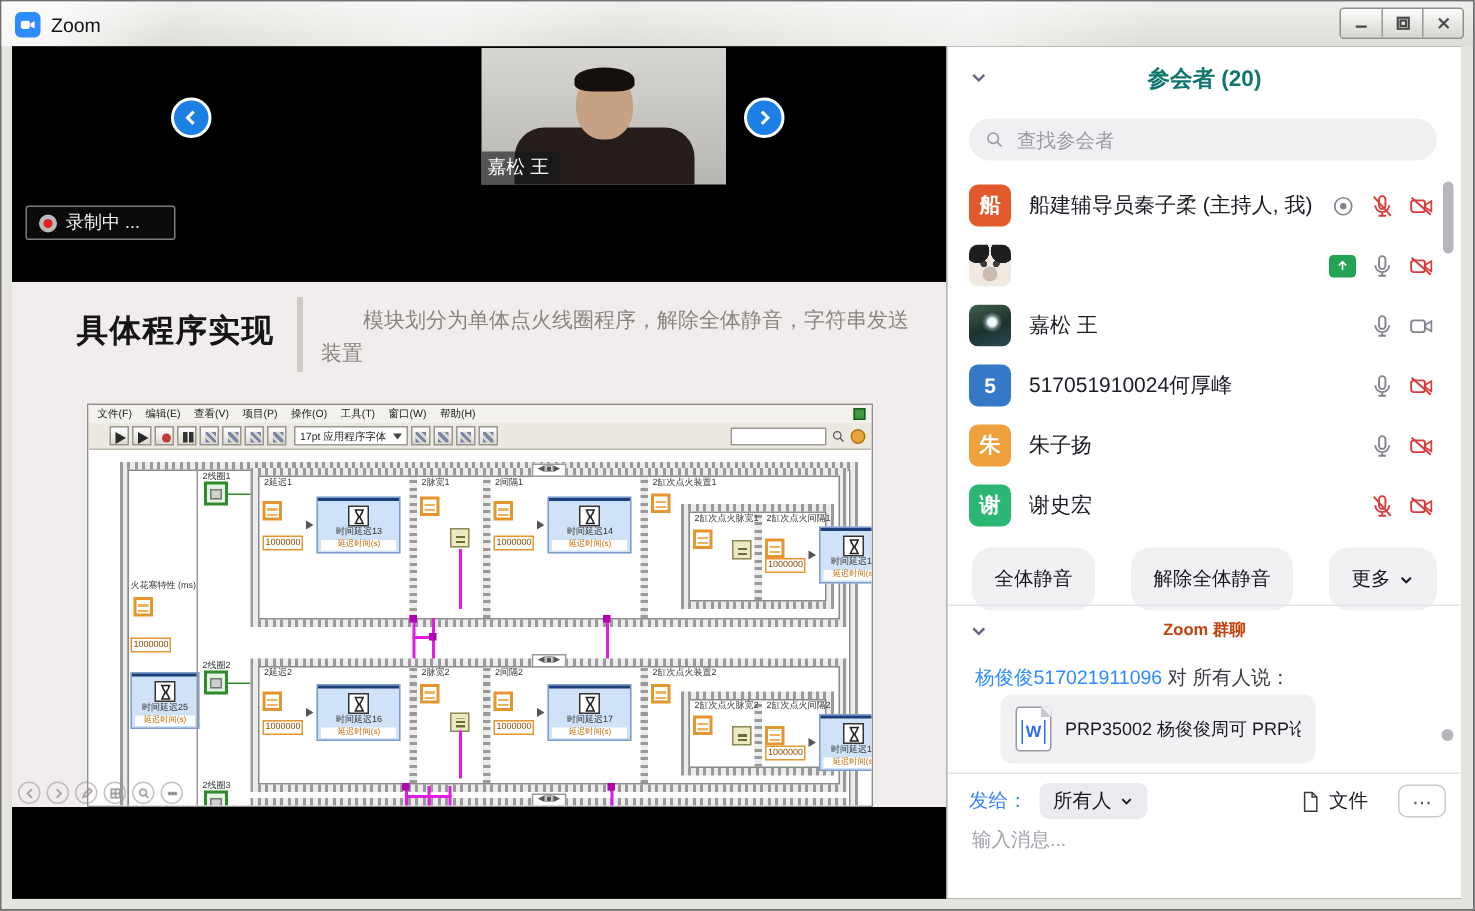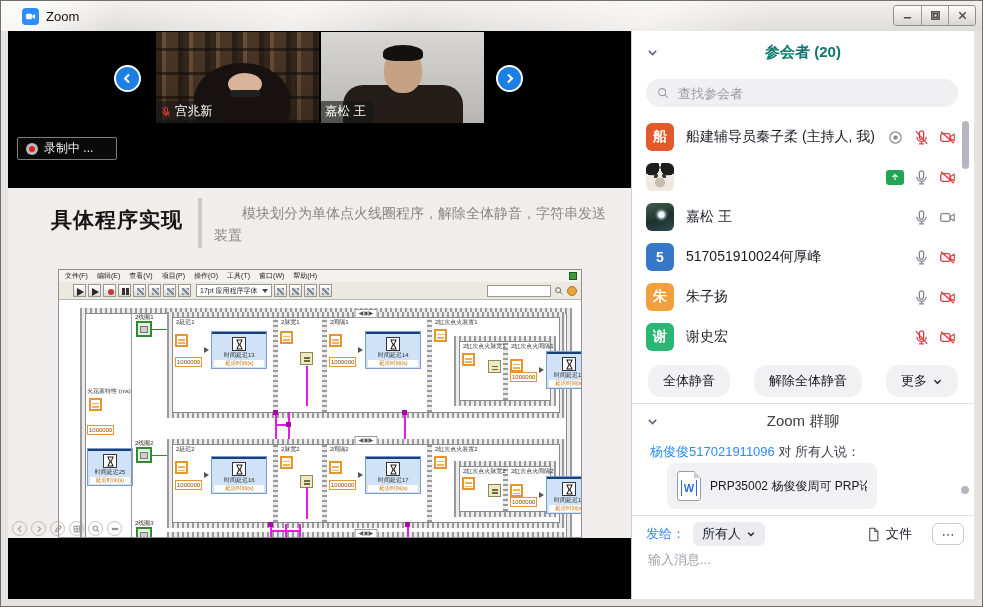--- a/index.html
+++ b/index.html
@@ -3,21 +3,21 @@
 <meta charset="utf-8">
 <style>
   html,body{margin:0;padding:0;background:#9a9a9a;}
   *{box-sizing:border-box;}
   .stage{position:relative;width:983px;height:607px;overflow:hidden;
     font-family:"Liberation Sans","DejaVu Sans",sans-serif;
     background:#e6e4e0;border:1px solid #6f6f6f;}
   
   .titlebar{position:absolute;left:0;top:0;right:0;height:30px;
     background:linear-gradient(105deg,rgba(255,255,255,.75) 4%,rgba(255,255,255,0) 12%,rgba(255,255,255,.5) 30%,rgba(255,255,255,0) 42%,rgba(255,255,255,.55) 66%,rgba(255,255,255,0) 78%),linear-gradient(180deg,#f1f0ee,#dfddd8);
-    display:flex;align-items:center;padding-left:12px;}
+    display:flex;align-items:center;}
   .appicon{width:17px;height:17px;border-radius:4px;background:#2D8CFF;margin:0 7px 0 9px;position:relative;flex:0 0 auto;}
   .appicon svg{position:absolute;inset:3px;}
   .apptitle{font-size:13px;color:#111;}
   .winbtns{position:absolute;right:6px;top:4px;display:flex;border:1px solid #8f8f8f;border-radius:3px;overflow:hidden;background:#dcdad5;}
   .winbtn{width:27px;height:19px;background:linear-gradient(#fdfdfc,#d7d5d0);border-left:1px solid #9a9a9a;display:flex;align-items:center;justify-content:center;}
   .winbtn:first-child{border-left:none;}
   .winbtn svg{width:11px;height:11px;stroke:#4a4a4a;fill:none;stroke-width:1.6;}
   
   .content{position:absolute;left:7px;right:8px;top:30px;bottom:7px;display:flex;background:#000;}
   .main{position:relative;width:623px;flex:0 0 auto;background:#000;overflow:hidden;}
@@ -119,24 +119,24 @@
   .av-photo{background:
       radial-gradient(circle at 55% 42%,#eef8ff 0 12%,rgba(230,245,255,.35) 20%,transparent 30%),
       linear-gradient(160deg,#41604d,#1d322e 55%,#2a4a52);}
   .pname{margin-left:12px;font-size:14px;color:#1a1a24;white-space:nowrap;overflow:hidden;}
   .picons{position:absolute;right:18px;display:flex;align-items:center;gap:9px;}
   .picons svg{width:17px;height:17px;}
   .ic-gray{color:#84848e;} .ic-red{color:#d93b3b;}
   .badge-up{width:18px;height:15px;border-radius:3px;background:#23A455;display:flex;align-items:center;justify-content:center;}
   .badge-up svg{width:10px;height:10px;stroke:#fff;stroke-width:2.6;fill:none;}
   .pbtnrow{position:absolute;left:0;right:0;top:334px;display:flex;justify-content:center;gap:24px;}
-  .pillbtn{height:32px;border-radius:13px;background:#f1f1f4;border:none;color:#17171f;font-size:13px;padding:0 15px;display:flex;align-items:center;gap:5px;font-family:inherit;}
+  .pillbtn{height:42px;border-radius:13px;background:#f1f1f4;border:none;color:#17171f;font-size:13px;padding:0 15px;display:flex;align-items:center;gap:5px;font-family:inherit;}
   .pillbtn svg{width:11px;height:11px;stroke:#17171f;stroke-width:2;fill:none;}
   .pdivider{position:absolute;left:0;right:0;height:1px;background:#e3e3e7;}
-  .chat-header{position:absolute;left:0;right:0;top:381px;text-align:center;font-size:15px;font-weight:normal;color:#404040;}
+  .chat-header{position:absolute;left:0;right:0;top:381px;text-align:center;font-size:11px;font-weight:bold;color:#c2410c;}
   .chatline{position:absolute;left:18px;top:412px;font-size:13px;white-space:nowrap;}
   .chatline .sender{color:#2D8CFF;}
   .chatline .meta{color:#3c3c46;}
   .filecard{position:absolute;left:35px;top:432px;width:210px;height:46px;border-radius:8px;background:#f1f1f3;display:flex;align-items:center;padding:0 10px;gap:9px;}
   .docicon{width:24px;height:30px;background:#fff;border:1.5px solid #9a9aa3;border-radius:3px;position:relative;display:flex;align-items:flex-end;justify-content:center;flex:0 0 auto;}
   .docicon::after{content:"";position:absolute;right:-1px;top:-1px;border-bottom:7px solid #c9c9cf;border-right:7px solid #f1f1f3;}
   .docicon b{color:#2d6ce5;font-size:11px;line-height:16px;border-left:1.5px solid #2d6ce5;border-right:1.5px solid #2d6ce5;padding:0 1.5px;margin-bottom:4px;}
   .filename{font-size:12px;color:#1a1a24;white-space:nowrap;overflow:hidden;}
   .sendrow{position:absolute;left:14px;right:10px;top:490px;height:26px;display:flex;align-items:center;}
   .sendlabel{font-size:13px;color:#3b82f6;}
@@ -186,34 +186,20 @@
 
   <div class="content">
 
     <div class="main">
 
       <div class="vstrip">
         <div class="navbtn" style="left:106px;">
           <svg viewBox="0 0 16 16">
               <path d="M10 3 L5 8 L10 13"></path>
             </svg>
-        </div>
-        <div class="vtile t1">
-          <div class="hair1"></div>
-          <div class="face1"></div>
-          <div class="glasses1"></div>
-          <div class="nametag">
-            <svg viewBox="0 0 24 24">
-                <rect x="9" y="2.5" width="6" height="12" rx="3" fill="none" stroke="#d93b3b" stroke-width="2"></rect>
-                <path d="M5.5 11a6.5 6.5 0 0 0 13 0" fill="none" stroke="#d93b3b" stroke-width="2"></path>
-                <line x1="12" y1="17.5" x2="12" y2="21" stroke="#d93b3b" stroke-width="2"></line>
-                <line x1="4" y1="3" x2="20" y2="21" stroke="#d93b3b" stroke-width="2"></line>
-              </svg>
-            <span>宫兆新</span>
-          </div>
         </div>
         <div class="vtile t2">
           <div class="body2"></div>
           <div class="head2"></div>
           <div class="hair2"></div>
           <div class="nametag">
             <span>嘉松 王</span>
           </div>
         </div>
         <div class="navbtn" style="left:488px;">

